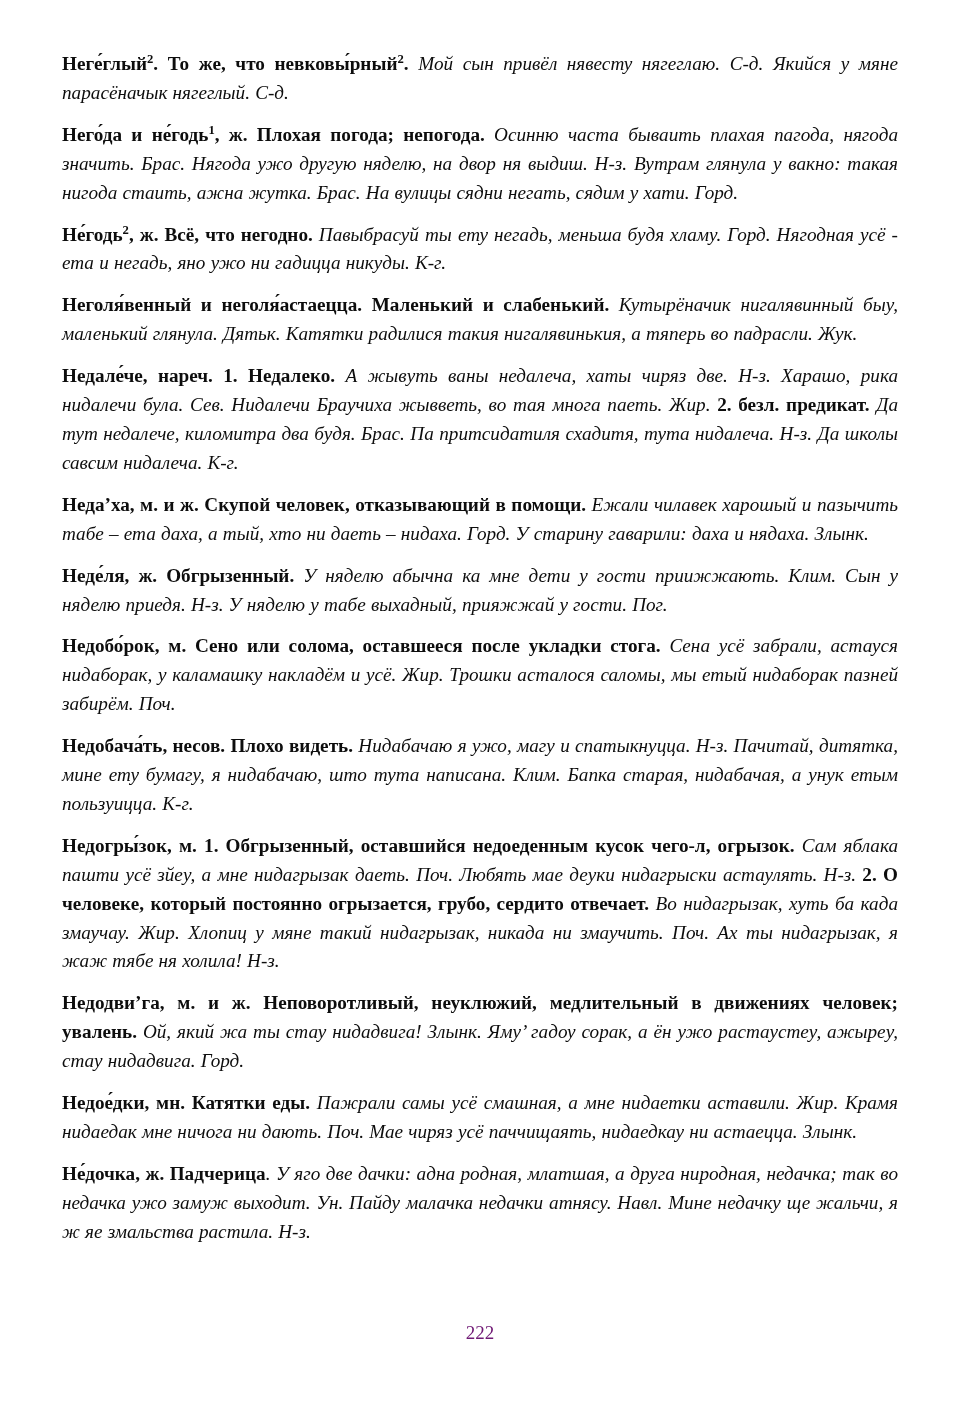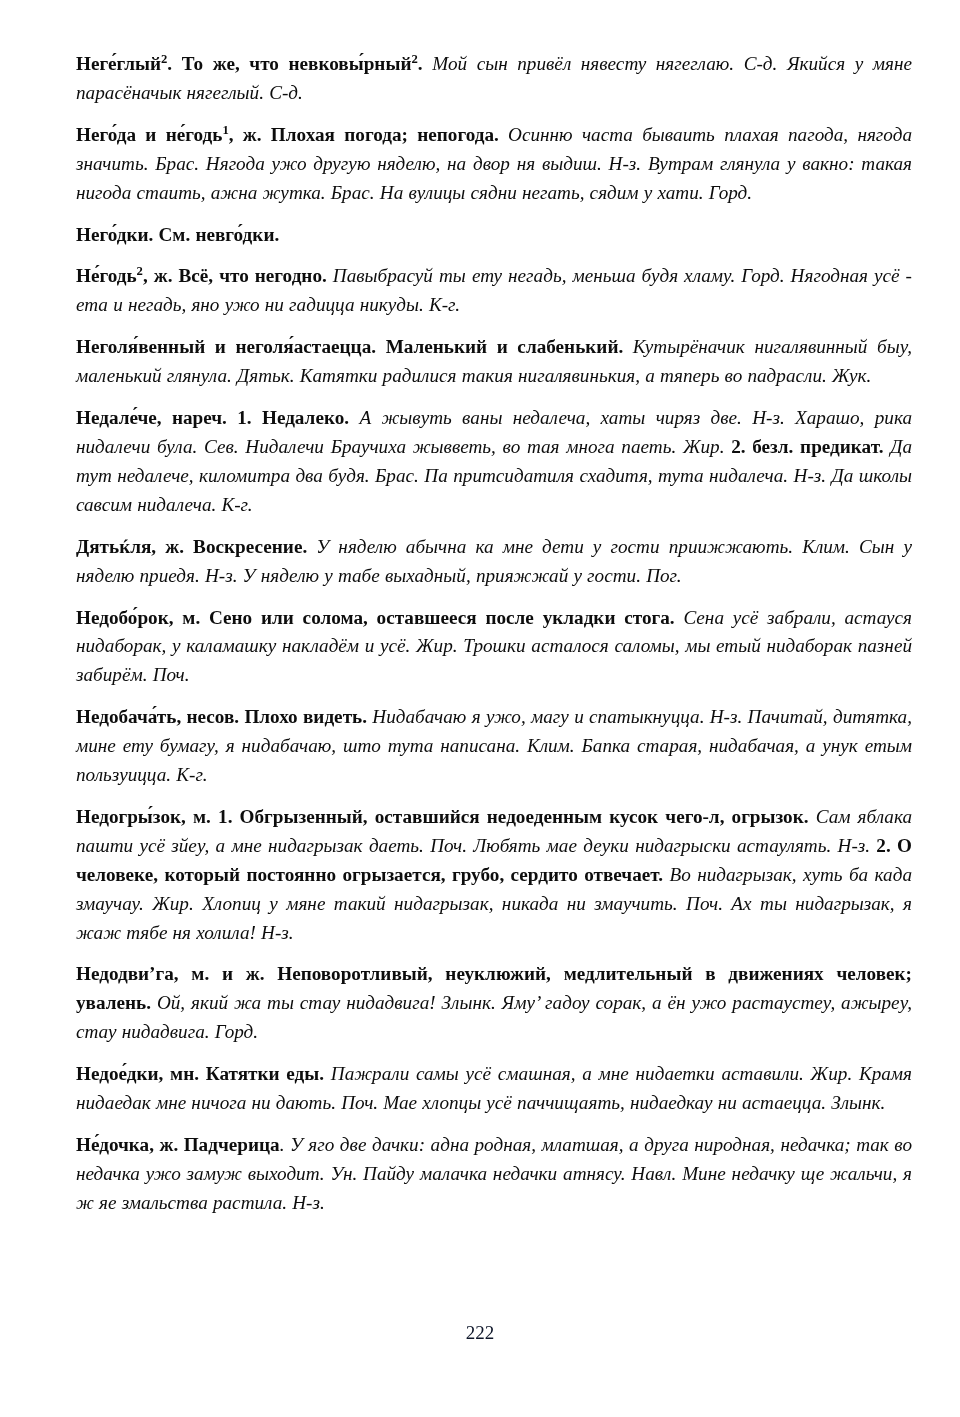--- a/index.html
+++ b/index.html
@@ -14,21 +14,21 @@
   #page {
     position: relative;
     width: 960px;
     height: 1417px;
     margin: 0 auto;
     background: #ffffff;
     overflow: hidden;
   }
   #column {
     position: absolute;
-    left: 76px;
+    left: 62px;
     top: 50px;
     width: 836px;
   }
   .entry {
     margin: 0 0 13px 0;
     font-size: 19.2px;
     line-height: 28.9px;
     text-align: justify;
     text-justify: inter-word;
     hyphens: manual;
@@ -49,36 +49,36 @@
     vertical-align: 0.52em;
     font-weight: bold;
   }
   #folio {
     position: absolute;
     left: 0;
     top: 1322px;
     width: 960px;
     text-align: center;
     font-size: 19px;
-    color: #0f172a;
+    color: #701a75;
   }
 </style>
 </head>
 <body>
 
 <div id="page">
   <div id="column">
       <p class="entry"><span class="hw">Неге́глый<sup>2</sup>.  То же, что невковы́рный<sup>2</sup>.</span><span class="ex"> Мой сын привёл нявесту нягеглаю. С-д. Якийся у мяне парасёначык нягеглый. С-д.</span></p>
       <p class="entry"><span class="hw">Него́да и не́годь<sup>1</sup>, ж. Плохая погода; непогода.</span><span class="ex">   Осинню часта бываить плахая пагода, нягода значить. Брас. Нягода ужо другую няделю, на двор ня выдиш. Н-з. Вутрам глянула у вакно: такая нигода стаить, ажна жутка. Брас. На вулицы сядни негать, сядим у хати. Горд.</span></p>
-      <p class="entry"><span class="hw">Него́дки. См. невго́дки.</span></p>
       <p class="entry"><span class="hw">Не́годь<sup>2</sup>,  ж. Всё,  что негодно.</span><span class="ex"> Павыбрасуй ты ету негадь, меньша будя хламу. Горд. Нягодная  усё - ета и  негадь, яно ужо ни гадицца никуды. К-г.</span></p>
       <p class="entry"><span class="hw">Неголя́венный и неголя́астаецца. Маленький и слабенький.</span><span class="ex"> Кутырёначик нигалявинный быу, маленький глянула. Дятьк. Катятки радилися такия нигалявинькия, а тяперь во падрасли. Жук.</span></p>
       <p class="entry"><span class="hw">Недале́че, нареч. 1. Недалеко.</span><span class="ex"> А жывуть ваны недалеча, хаты чиряз две. Н-з. Харашо, рика нидалечи була. Сев. Нидалечи Браучиха жывветь, во тая многа паеть. Жир.</span><span class="hw">  2. безл. предикат.</span><span class="ex"> Да тут недалече, киломитра два будя. Брас. Па притсидатиля схадитя, тута нидалеча. Н-з. Да школы савсим нидалеча. К-г.</span></p>
-      <p class="entry"><span class="hw">Дятьќля, ж. Воскресение.</span><span class="ex">  У няделю абычна ка мне дети у гости приижжають. Клим. Сын у няделю приедя. Н-з. У няделю у табе выхадный, прияжжай у гости. Пог.</span></p>
+      <p class="entry"><span class="hw">Неда’ха, м. и ж. Скупой человек, отказывающий в помощи.</span><span class="ex"> Ежали чилавек харошый и пазычить табе – ета даха, а тый, хто ни даеть – нидаха. Горд. У старину гаварили: даха и нядаха. Злынк.</span></p>
+      <p class="entry"><span class="hw">Неде́ля, ж. Обгрызенный.</span><span class="ex">  У няделю абычна ка мне дети у гости приижжають. Клим. Сын у няделю приедя. Н-з. У няделю у табе выхадный, прияжжай у гости. Пог.</span></p>
       <p class="entry"><span class="hw">Недобо́рок, м. Сено или солома, оставшееся после укладки стога.</span><span class="ex"> Сена усё забрали, астауся нидаборак, у каламашку накладём и усё. Жир. Трошки асталося саломы, мы етый нидаборак пазней забирём. Поч.</span></p>
       <p class="entry"><span class="hw">Недобача́ть, несов. Плохо видеть.</span><span class="ex">  Нидабачаю я ужо, магу и спатыкнуцца. Н-з. Пачитай, дитятка, мине ету бумагу, я нидабачаю, што тута написана. Клим. Бапка старая, нидабачая, а унук етым пользуицца. К-г.</span></p>
       <p class="entry"><span class="hw">Недогры́зок, м. 1. Обгрызенный, оставшийся недоеденным кусок чего-л, огрызок.</span><span class="ex"> Сам яблака пашти усё зйеу, а мне нидагрызак даеть. Поч. Любять мае деуки нидагрыски астаулять. Н-з.</span><span class="hw">  2. О человеке, который постоянно огрызается, грубо, сердито отвечает.</span><span class="ex"> Во нидагрызак, хуть ба када змаучау. Жир. Хлопиц у мяне такий нидагрызак, никада  ни змаучить. Поч. Ах ты нидагрызак, я жаж тябе ня холила! Н-з.</span></p>
       <p class="entry"><span class="hw">Недодви’га, м. и ж. Неповоротливый, неуклюжий, медлительный в движениях человек; увалень.</span><span class="ex"> Ой, який жа ты стау нидадвига! Злынк. Яму’ гадоу сорак, а ён ужо растаустеу, ажыреу, стау нидадвига. Горд.</span></p>
-      <p class="entry"><span class="hw">Недое́дки,  мн. Катятки еды.</span><span class="ex"> Пажрали самы усё смашная, а мне нидаетки аставили. Жир. Крамя нидаедак мне ничога ни дають. Поч.  Мае хлопцы усё паччищаять, нидаедкау ни астаецца. Злынк.</span></p>
+      <p class="entry"><span class="hw">Недое́дки,  мн. Катятки еды.</span><span class="ex"> Пажрали самы усё смашная, а мне нидаетки аставили. Жир. Крамя нидаедак мне ничога ни дають. Поч.  Мае чиряз усё паччищаять, нидаедкау ни астаецца. Злынк.</span></p>
       <p class="entry"><span class="hw">Не́дочка, ж. Падчерица</span><span class="ex">. У яго две дачки: адна родная, млатшая, а друга ниродная, недачка; так во недачка ужо замуж выходит. Ун. Пайду малачка недачки атнясу. Навл. Мине недачку ще жальчи, я ж яе змальства растила. Н-з.</span></p>
     </div>
   <div id="folio">222</div>
 </div>
 
 </body></html>

